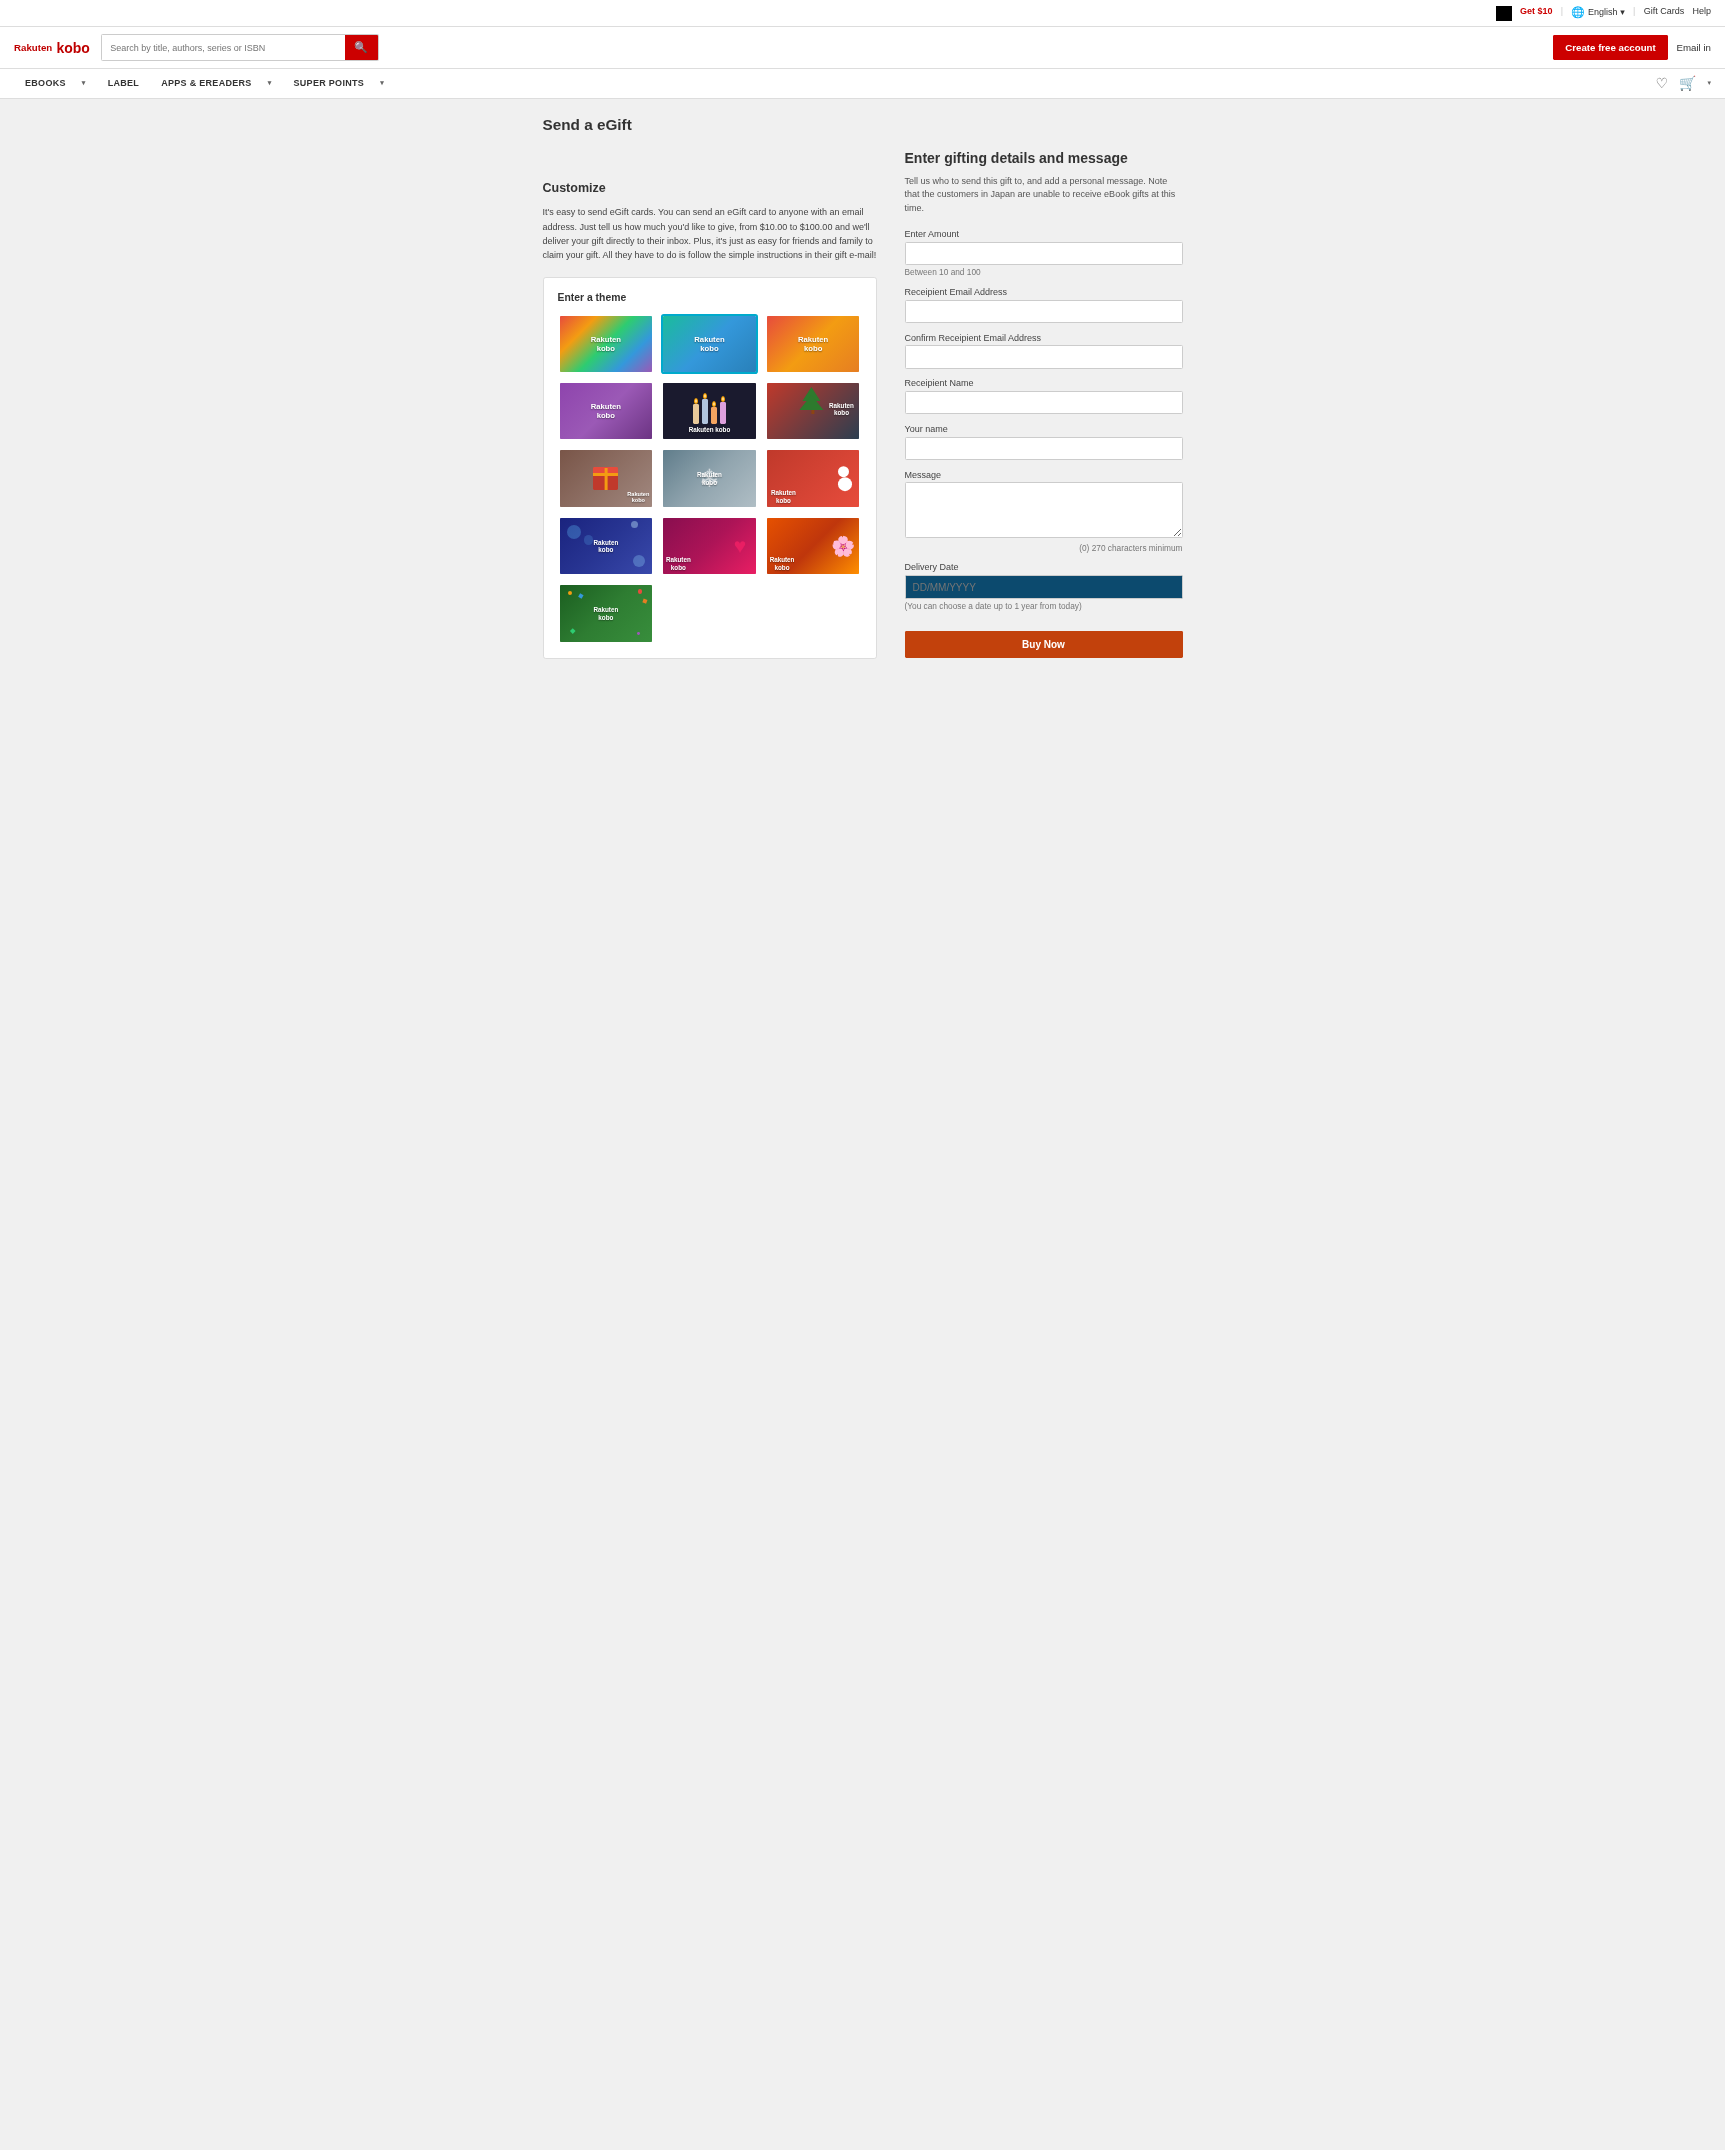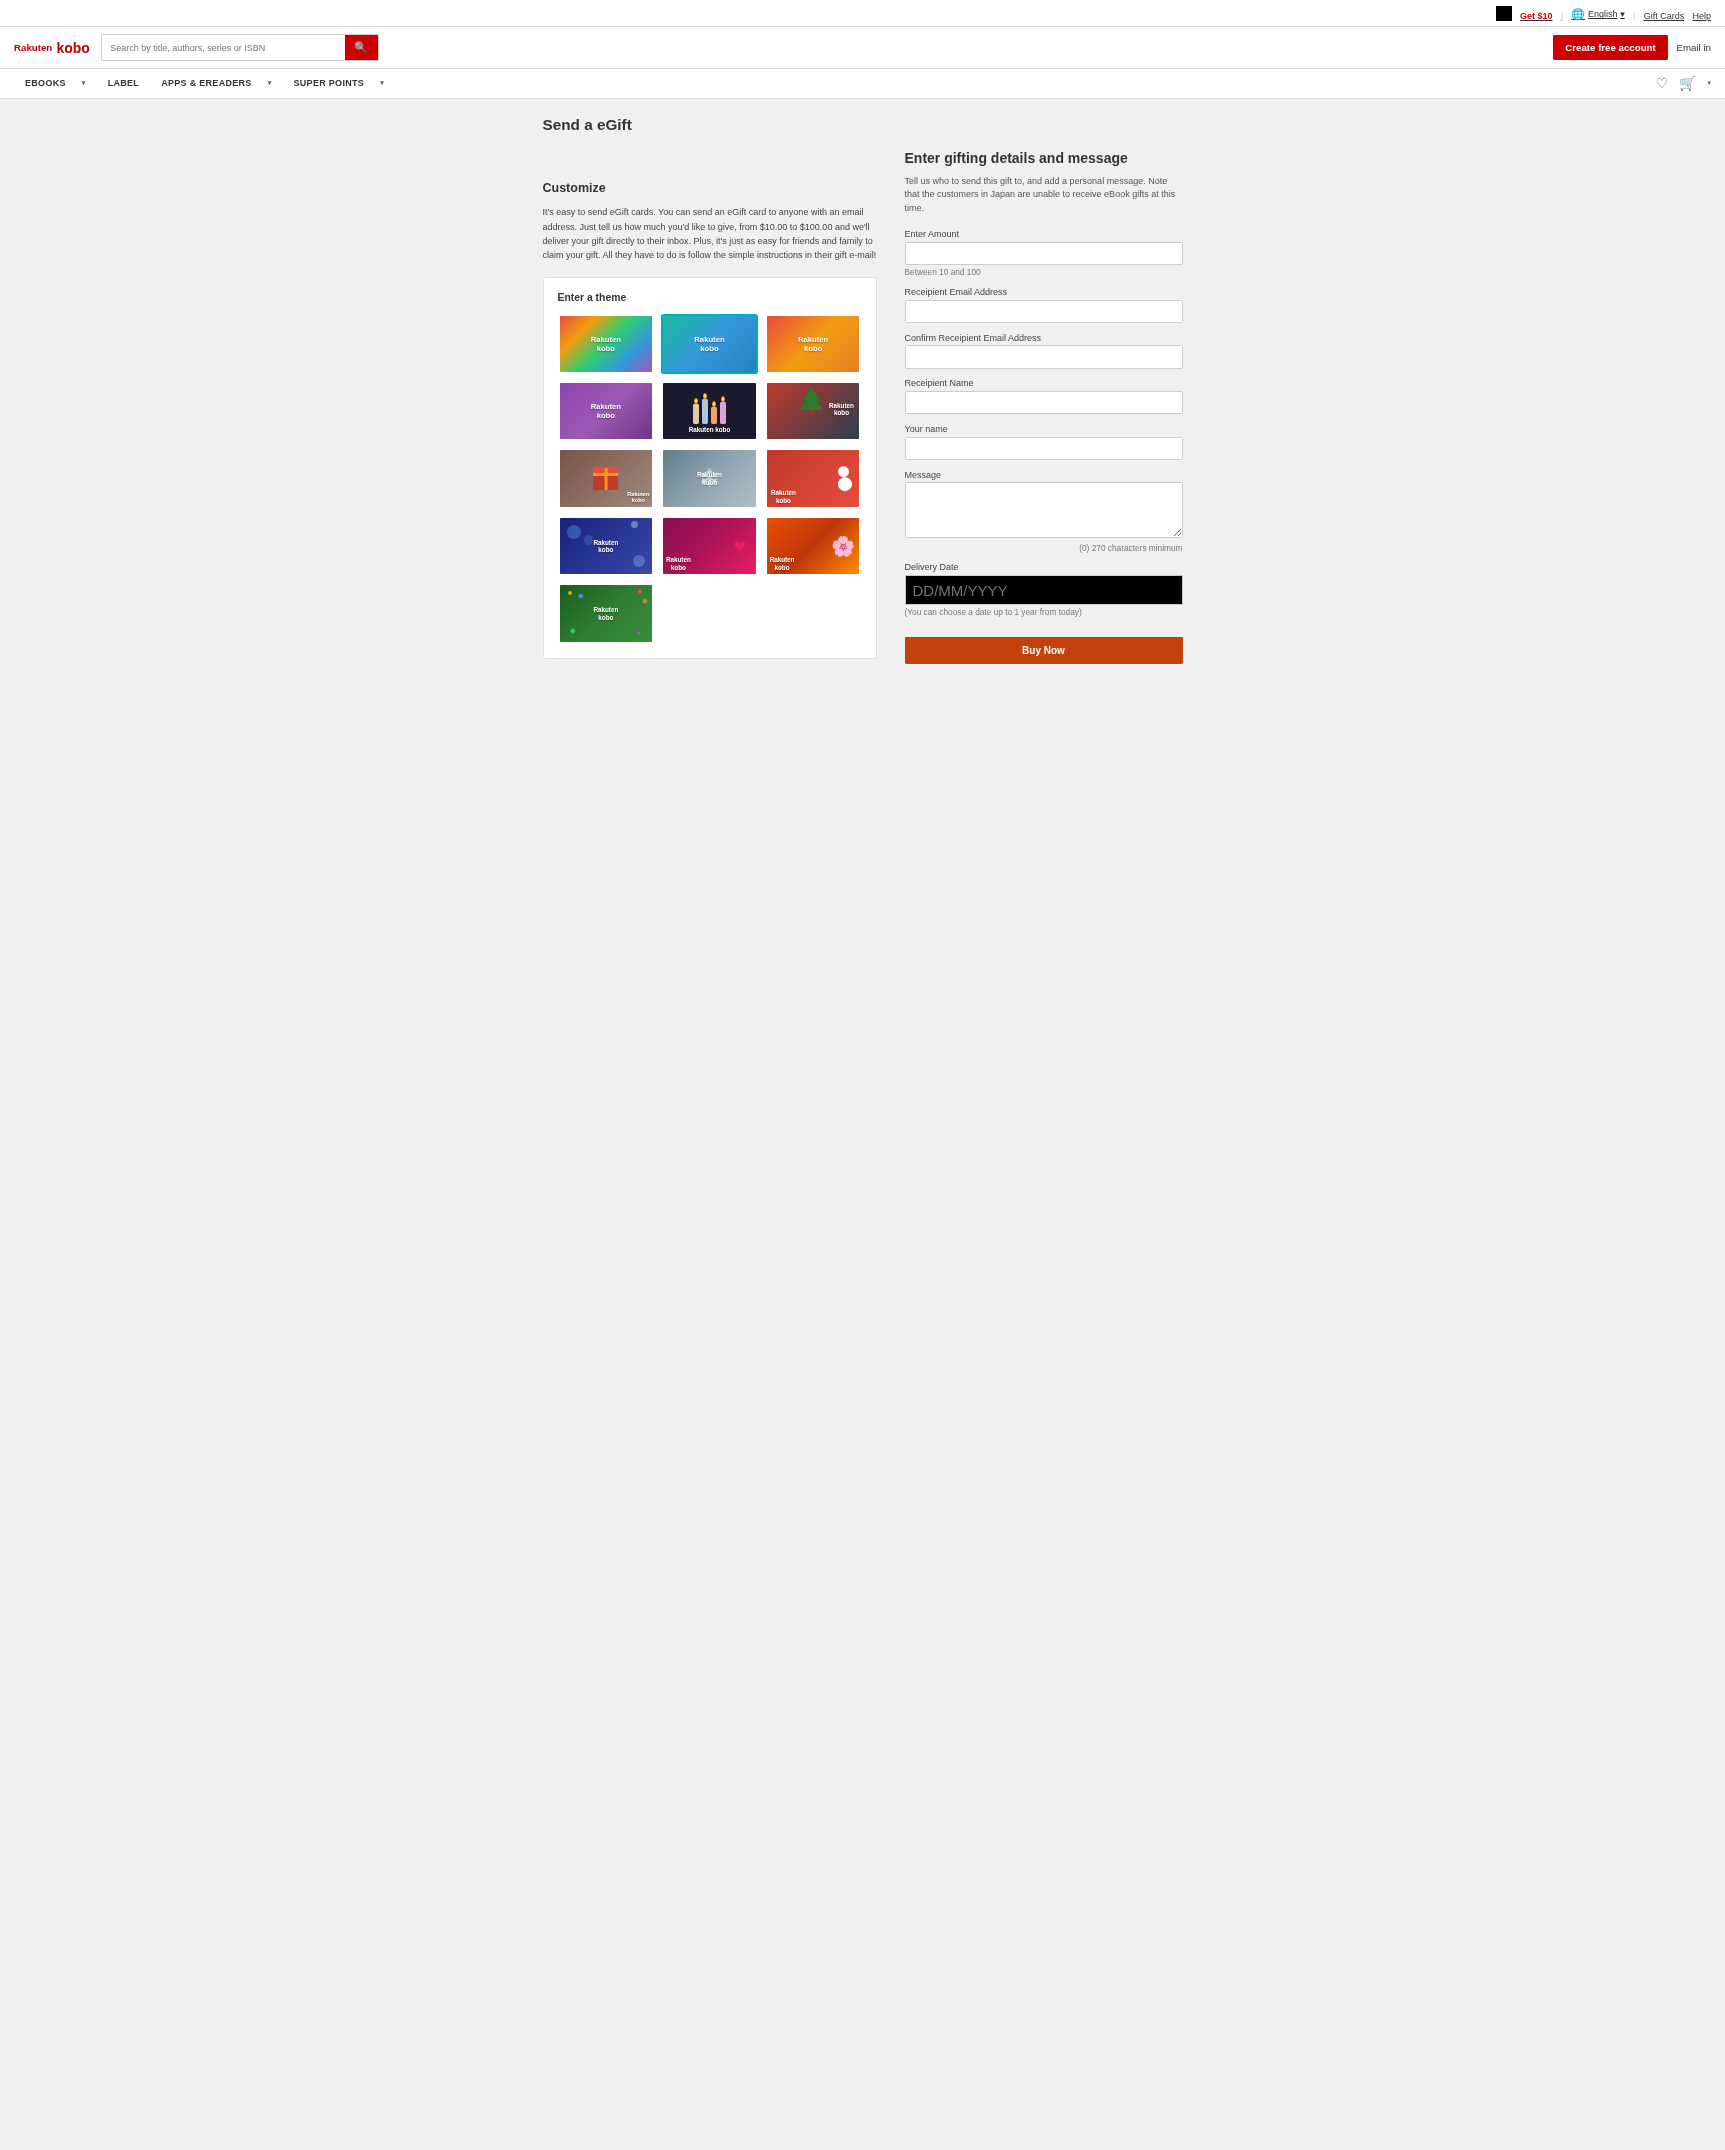--- a/index.html
+++ b/index.html
@@ -5,24 +5,23 @@
     * { box-sizing: border-box; margin: 0; padding: 0; }
     body { font-family: Arial, sans-serif; background: #f0f0f0; color: #333; font-size: 9.7px; }
 
     
     .top-bar {
       background: #fff;
       border-bottom: 0.7px solid #ddd;
       padding: 5.6px 14px;
       display: flex;
       justify-content: flex-end;
-      align-items: flex-end;
+      align-items: flex-start;
       gap: 8.3px;
       font-size: 9px;
-      text-decoration: underline;
     }
     .top-bar-color-box {
       width: 15.3px; height: 15.3px;
       background: #000;
       display: inline-block;
     }
     .top-bar-get10 { color: #cc0000; font-weight: bold; text-decoration: none; }
     .top-bar-divider { color: #ccc; }
     .top-bar-lang { display: flex; align-items: center; gap: 2.8px; color: #333; cursor: pointer; }
     .top-bar-lang-globe { font-size: 11px; }
@@ -264,23 +263,23 @@
       font-size: 8.3px;
       color: #777;
       margin-top: 2.1px;
     }
     .date-input-wrap { display: flex; gap: 5.6px; align-items: center; }
     .date-input {
       flex: 1;
       padding: 5.6px 7px;
       border: 0.7px solid #ccc;
       border-radius: 1.4px;
-      font-size: 15px;
+      font-size: 10px;
       outline: none;
-      background: #000000;
+      background: #0c4a6e;
       color: #aaa;
     }
     .btn-buy {
       background: #c2410c;
       color: #fff;
       border: none;
       padding: 8.3px;
       font-size: 10px;
       font-weight: bold;
       cursor: pointer;

